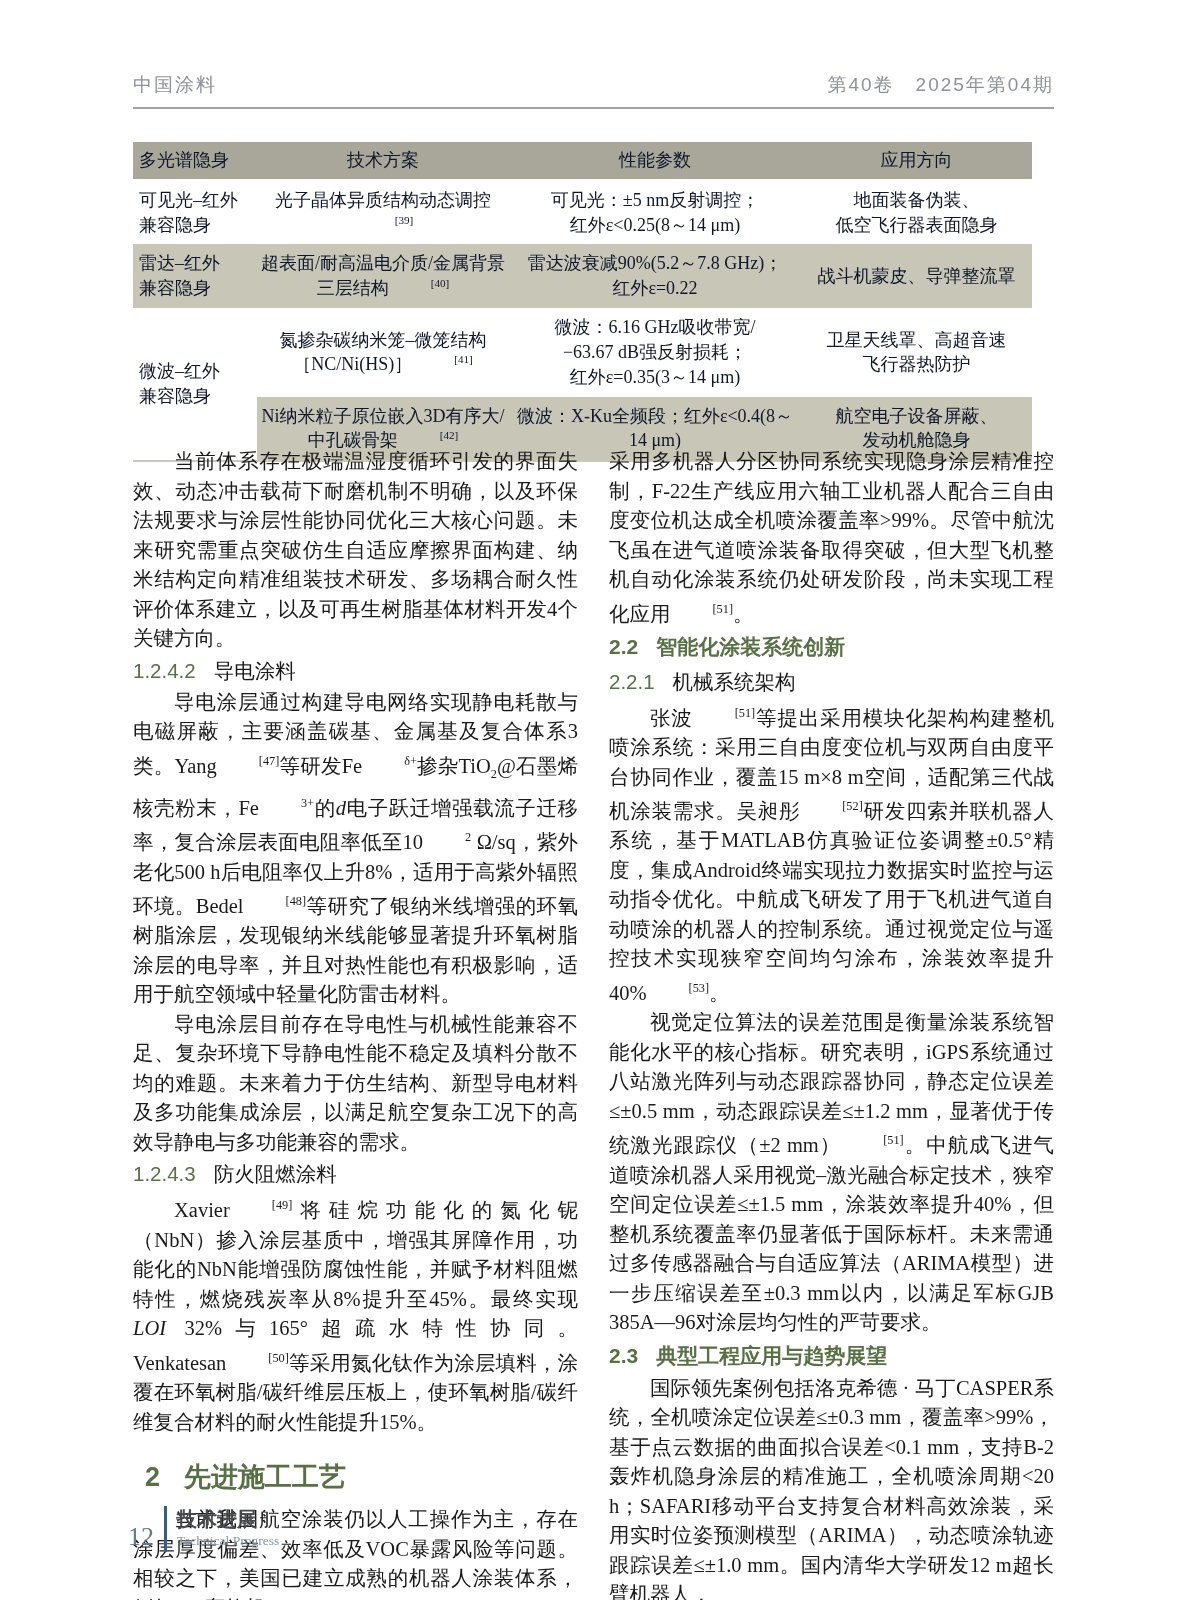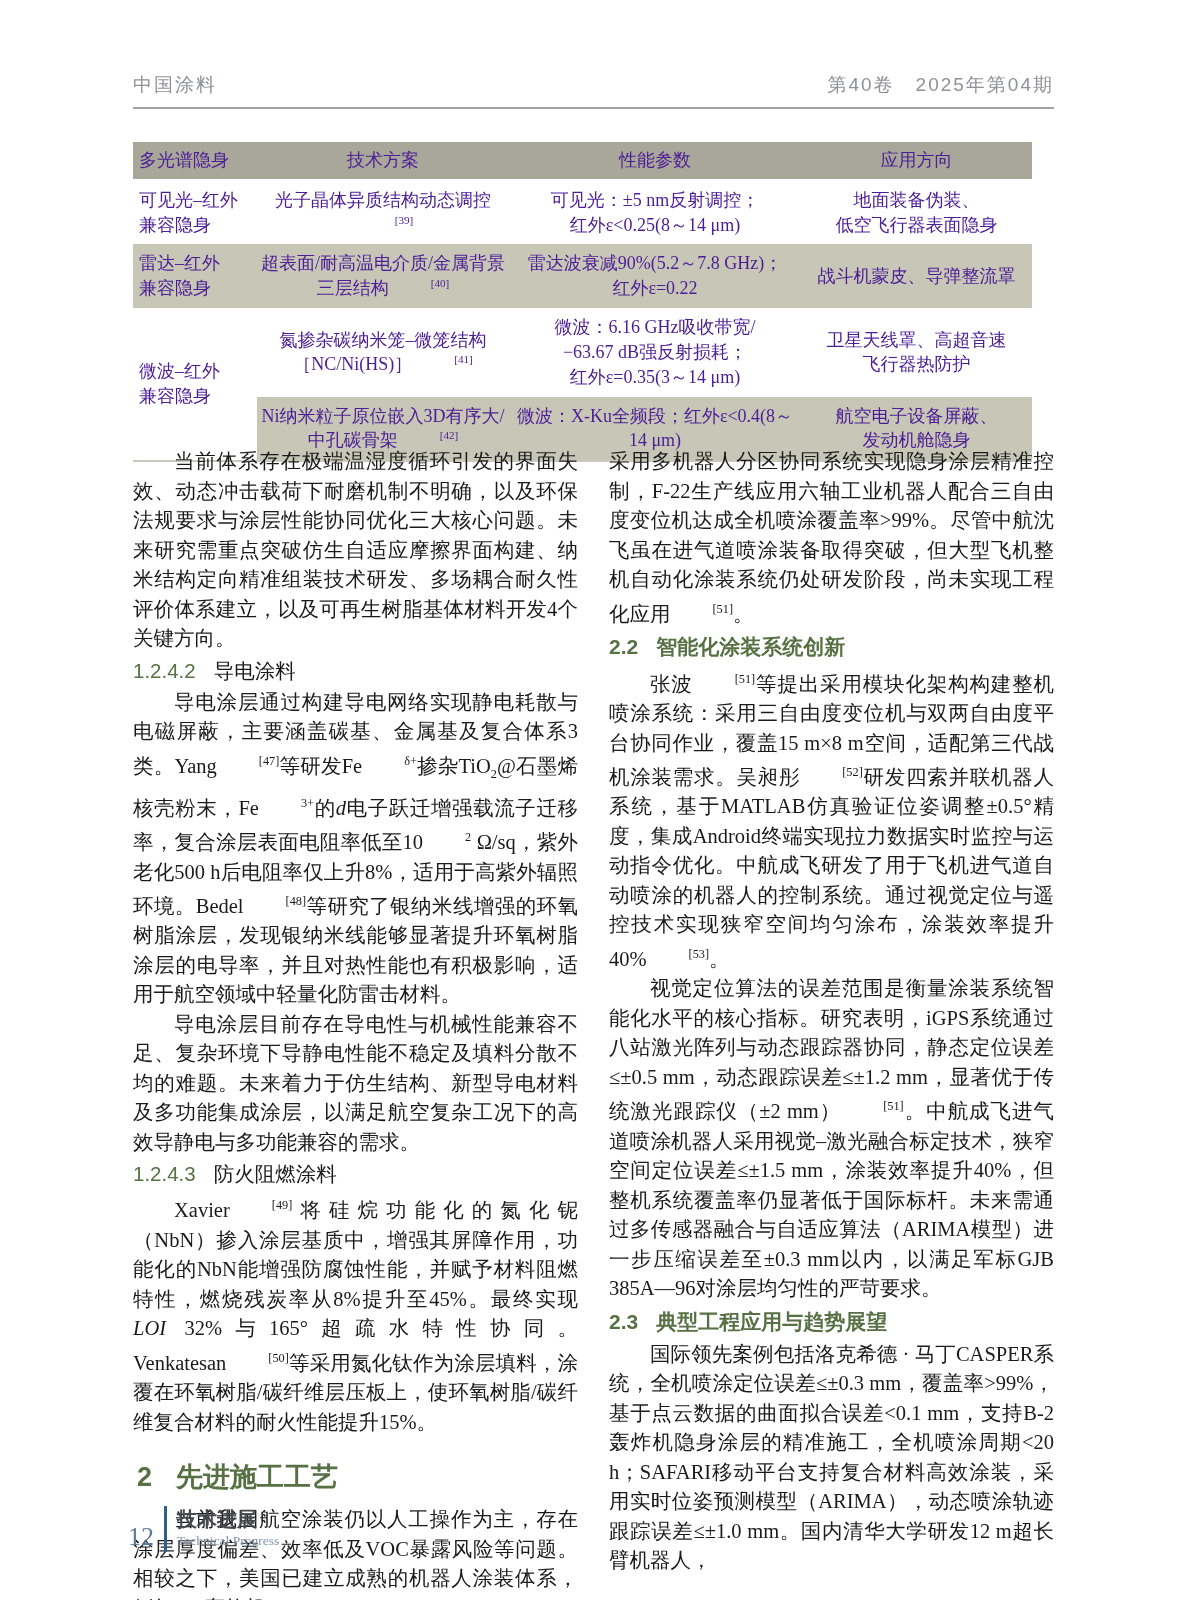--- a/index.html
+++ b/index.html
@@ -24,21 +24,21 @@
   .tbl-title-zh{
     text-align:center;font-family:"Liberation Sans","DejaVu Sans",sans-serif;
     font-weight:bold;font-size:19px;color:#111;
   }
   .tbl-title-en{
     text-align:center;font-family:"Liberation Serif","DejaVu Serif",serif;
     font-weight:bold;font-size:17px;color:#111;margin-top:7px;
   }
   table.stealth{
     border-collapse:collapse;width:899px;margin-top:12px;
-    font-size:18px;line-height:1.38;text-align:center;color:#4c1d95;
+    font-size:18px;line-height:1.38;text-align:center;color:#0f172a;
     border-bottom:2px solid #c9c9bd;
   }
   table.stealth th{
     background:var(--table-header-bg);font-weight:normal;
     padding:6px 4px;border-bottom:2px solid #ffffff;
   }
   table.stealth td{padding:7px 4px;vertical-align:middle;}
   table.stealth .first{text-align:left;padding-left:6px;}
   table.stealth td.shaded{background:var(--table-row-bg);}
   table.stealth sup{font-size:0.62em;}
@@ -53,21 +53,21 @@
     margin:0;font-size:20.5px;line-height:29.5px;text-align:justify;
     color:#1a1a1a;
   }
   .para.indent{text-indent:2em;}
   sup{font-size:0.6em;padding-left:42px;}
   sub{font-size:0.6em;}
 
   .h1{
     font-family:"Liberation Sans","DejaVu Sans",sans-serif;font-weight:bold;
     color:var(--accent-green);font-size:27px;line-height:32px;
-    margin:24px 0 12px 4px;
+    margin:24px 0 12px 12px;
   }
   .h1 .hnum{margin-right:24px;}
   .h2{
     font-family:"Liberation Sans","DejaVu Sans",sans-serif;font-weight:bold;
     color:var(--accent-green);font-size:21px;line-height:36px;
   }
   .h2 .hnum{margin-right:18px;}
   .h4{font-size:20.5px;line-height:33px;}
   .h4 .hnum{
     font-family:"Liberation Sans","DejaVu Sans",sans-serif;
@@ -156,20 +156,21 @@
         <p class="para indent">导电涂层通过构建导电网络实现静电耗散与电磁屏蔽，主要涵盖碳基、金属基及复合体系3类。Yang<sup>[47]</sup>等研发Fe<sup>δ+</sup>掺杂TiO<sub>2</sub>@石墨烯核壳粉末，Fe<sup>3+</sup>的<i>d</i>电子跃迁增强载流子迁移率，复合涂层表面电阻率低至10<sup>2</sup> Ω/sq，紫外老化500 h后电阻率仅上升8%，适用于高紫外辐照环境。Bedel<sup>[48]</sup>等研究了银纳米线增强的环氧树脂涂层，发现银纳米线能够显著提升环氧树脂涂层的电导率，并且对热性能也有积极影响，适用于航空领域中轻量化防雷击材料。</p>
         <p class="para indent">导电涂层目前存在导电性与机械性能兼容不足、复杂环境下导静电性能不稳定及填料分散不均的难题。未来着力于仿生结构、新型导电材料及多功能集成涂层，以满足航空复杂工况下的高效导静电与多功能兼容的需求。</p>
         <div class="h4"><span class="hnum">1.2.4.3</span><span class="htxt4">防火阻燃涂料</span></div>
         <p class="para indent">Xavier<sup>[49]</sup>将硅烷功能化的氮化铌（NbN）掺入涂层基质中，增强其屏障作用，功能化的NbN能增强防腐蚀性能，并赋予材料阻燃特性，燃烧残炭率从8%提升至45%。最终实现<i>LOI</i> 32%与165°超疏水特性协同。Venkatesan<sup>[50]</sup>等采用氮化钛作为涂层填料，涂覆在环氧树脂/碳纤维层压板上，使环氧树脂/碳纤维复合材料的耐火性能提升15%。</p>
         <div class="h1"><span class="hnum">2</span><span class="htxt">先进施工工艺</span></div>
         <p class="para indent">当前我国航空涂装仍以人工操作为主，存在涂层厚度偏差、效率低及VOC暴露风险等问题。相较之下，美国已建立成熟的机器人涂装体系，例如B-2轰炸机</p>
       </div>
     <div class="col" id="col-right">
         <p class="para">采用多机器人分区协同系统实现隐身涂层精准控制，F-22生产线应用六轴工业机器人配合三自由度变位机达成全机喷涂覆盖率&gt;99%。尽管中航沈飞虽在进气道喷涂装备取得突破，但大型飞机整机自动化涂装系统仍处研发阶段，尚未实现工程化应用<sup>[51]</sup>。</p>
         <div class="h2"><span class="hnum">2.2</span><span class="htxt">智能化涂装系统创新</span></div>
+        <div class="h4"><span class="hnum">2.2.1</span><span class="htxt4">机械系统架构</span></div>
         <p class="para indent">张波<sup>[51]</sup>等提出采用模块化架构构建整机喷涂系统：采用三自由度变位机与双两自由度平台协同作业，覆盖15 m×8 m空间，适配第三代战机涂装需求。吴昶彤<sup>[52]</sup>研发四索并联机器人系统，基于MATLAB仿真验证位姿调整±0.5°精度，集成Android终端实现拉力数据实时监控与运动指令优化。中航成飞研发了用于飞机进气道自动喷涂的机器人的控制系统。通过视觉定位与遥控技术实现狭窄空间均匀涂布，涂装效率提升40%<sup>[53]</sup>。</p>
         <p class="para indent">视觉定位算法的误差范围是衡量涂装系统智能化水平的核心指标。研究表明，iGPS系统通过八站激光阵列与动态跟踪器协同，静态定位误差≤±0.5 mm，动态跟踪误差≤±1.2 mm，显著优于传统激光跟踪仪（±2 mm）<sup>[51]</sup>。中航成飞进气道喷涂机器人采用视觉–激光融合标定技术，狭窄空间定位误差≤±1.5 mm，涂装效率提升40%，但整机系统覆盖率仍显著低于国际标杆。未来需通过多传感器融合与自适应算法（ARIMA模型）进一步压缩误差至±0.3 mm以内，以满足军标GJB 385A—96对涂层均匀性的严苛要求。</p>
         <div class="h2"><span class="hnum">2.3</span><span class="htxt">典型工程应用与趋势展望</span></div>
         <p class="para indent">国际领先案例包括洛克希德 · 马丁CASPER系统，全机喷涂定位误差≤±0.3 mm，覆盖率&gt;99%，基于点云数据的曲面拟合误差&lt;0.1 mm，支持B-2轰炸机隐身涂层的精准施工，全机喷涂周期&lt;20 h；SAFARI移动平台支持复合材料高效涂装，采用实时位姿预测模型（ARIMA），动态喷涂轨迹跟踪误差≤±1.0 mm。国内清华大学研发12 m超长臂机器人，</p>
       </div>
   </div>
 
   <div class="footer">
     <span class="pagenum">12</span>
     <span class="fbar"></span>

